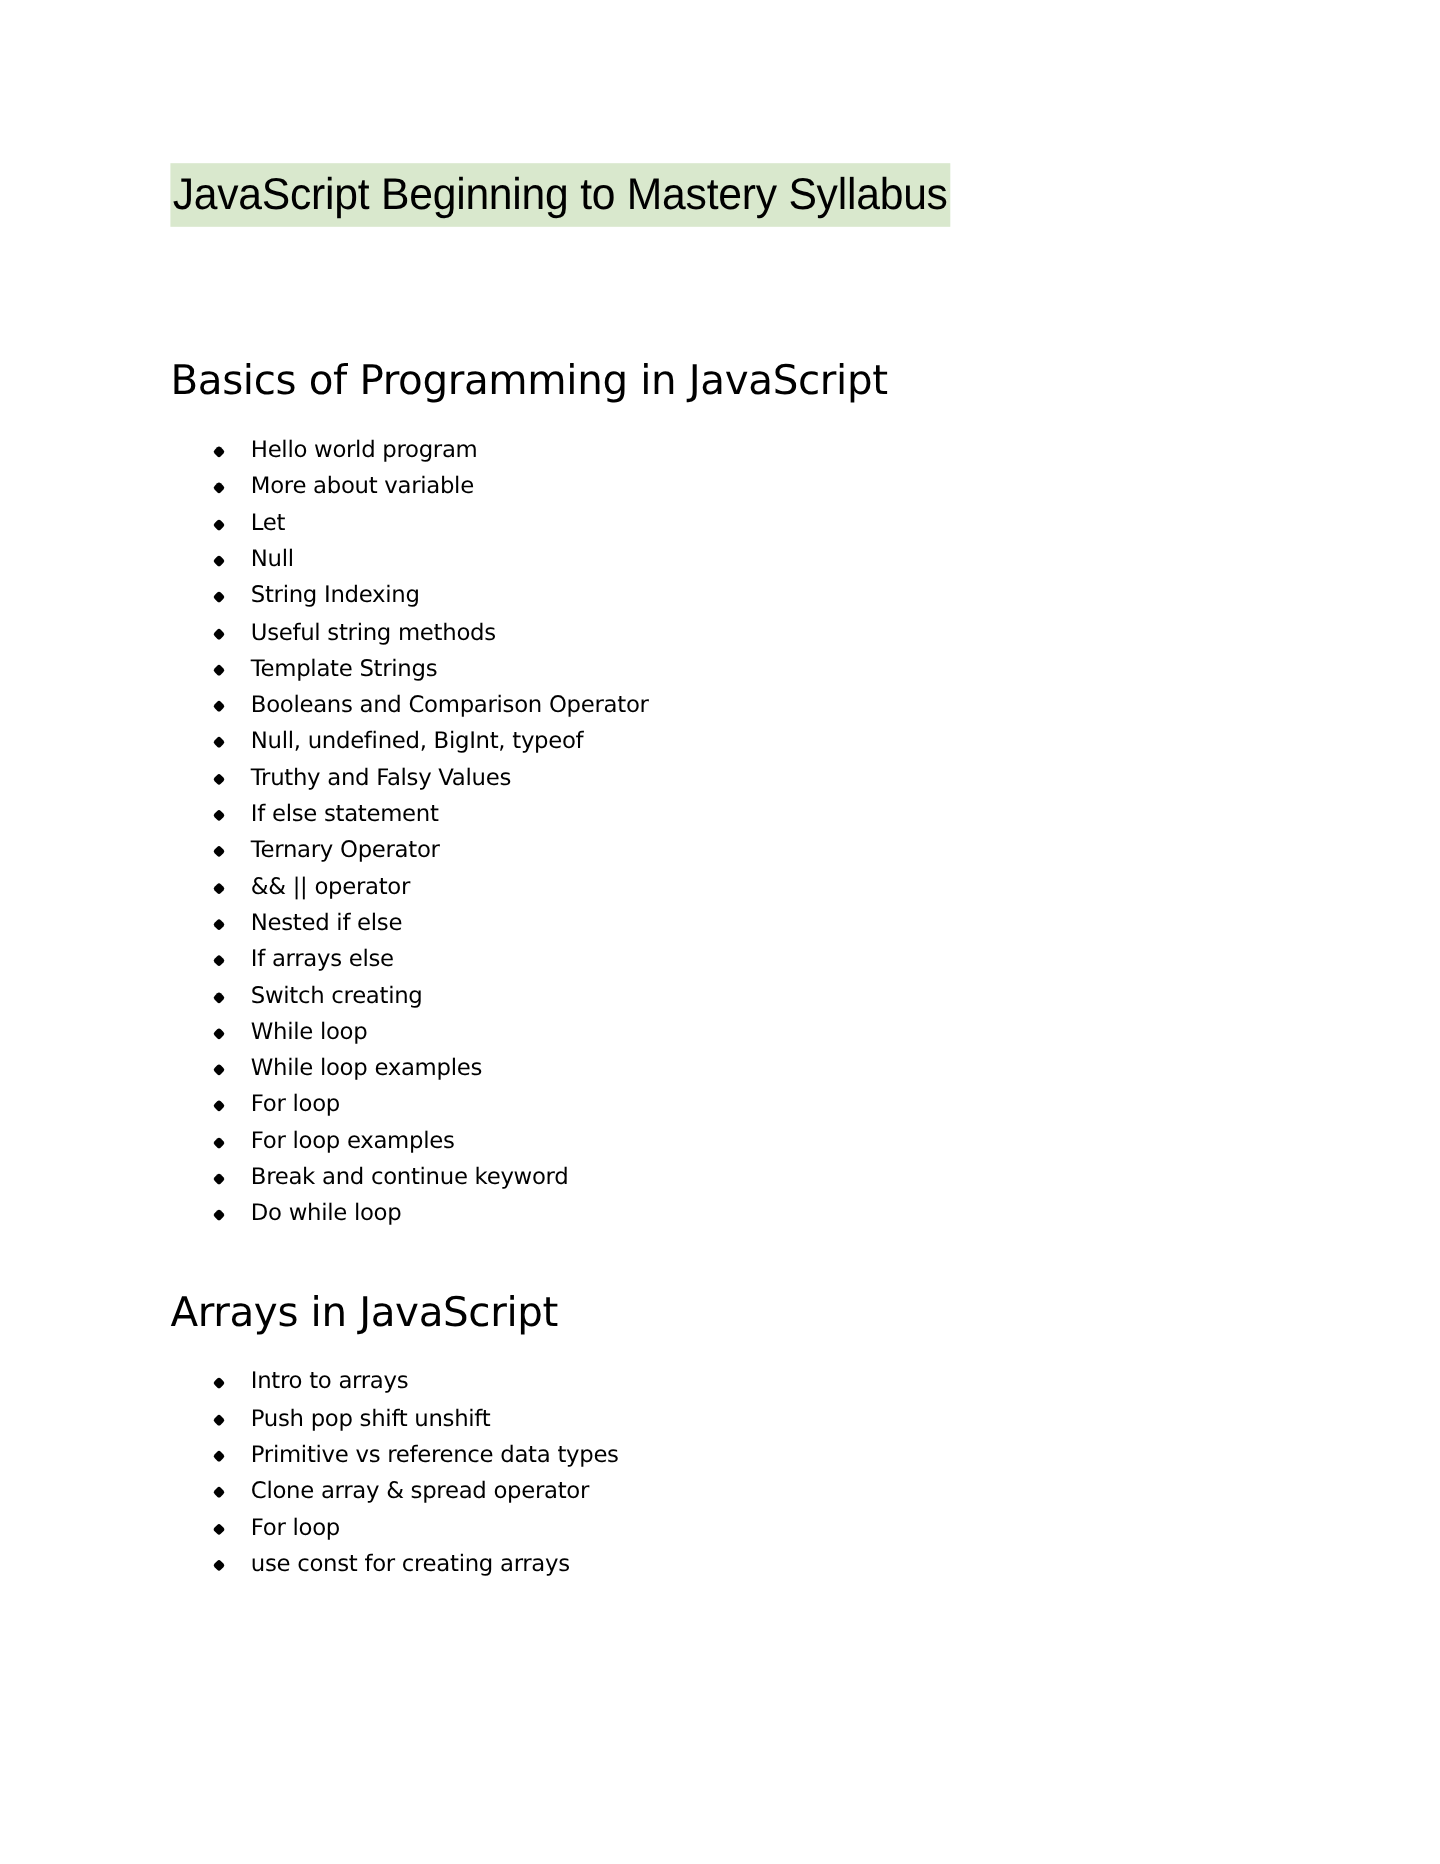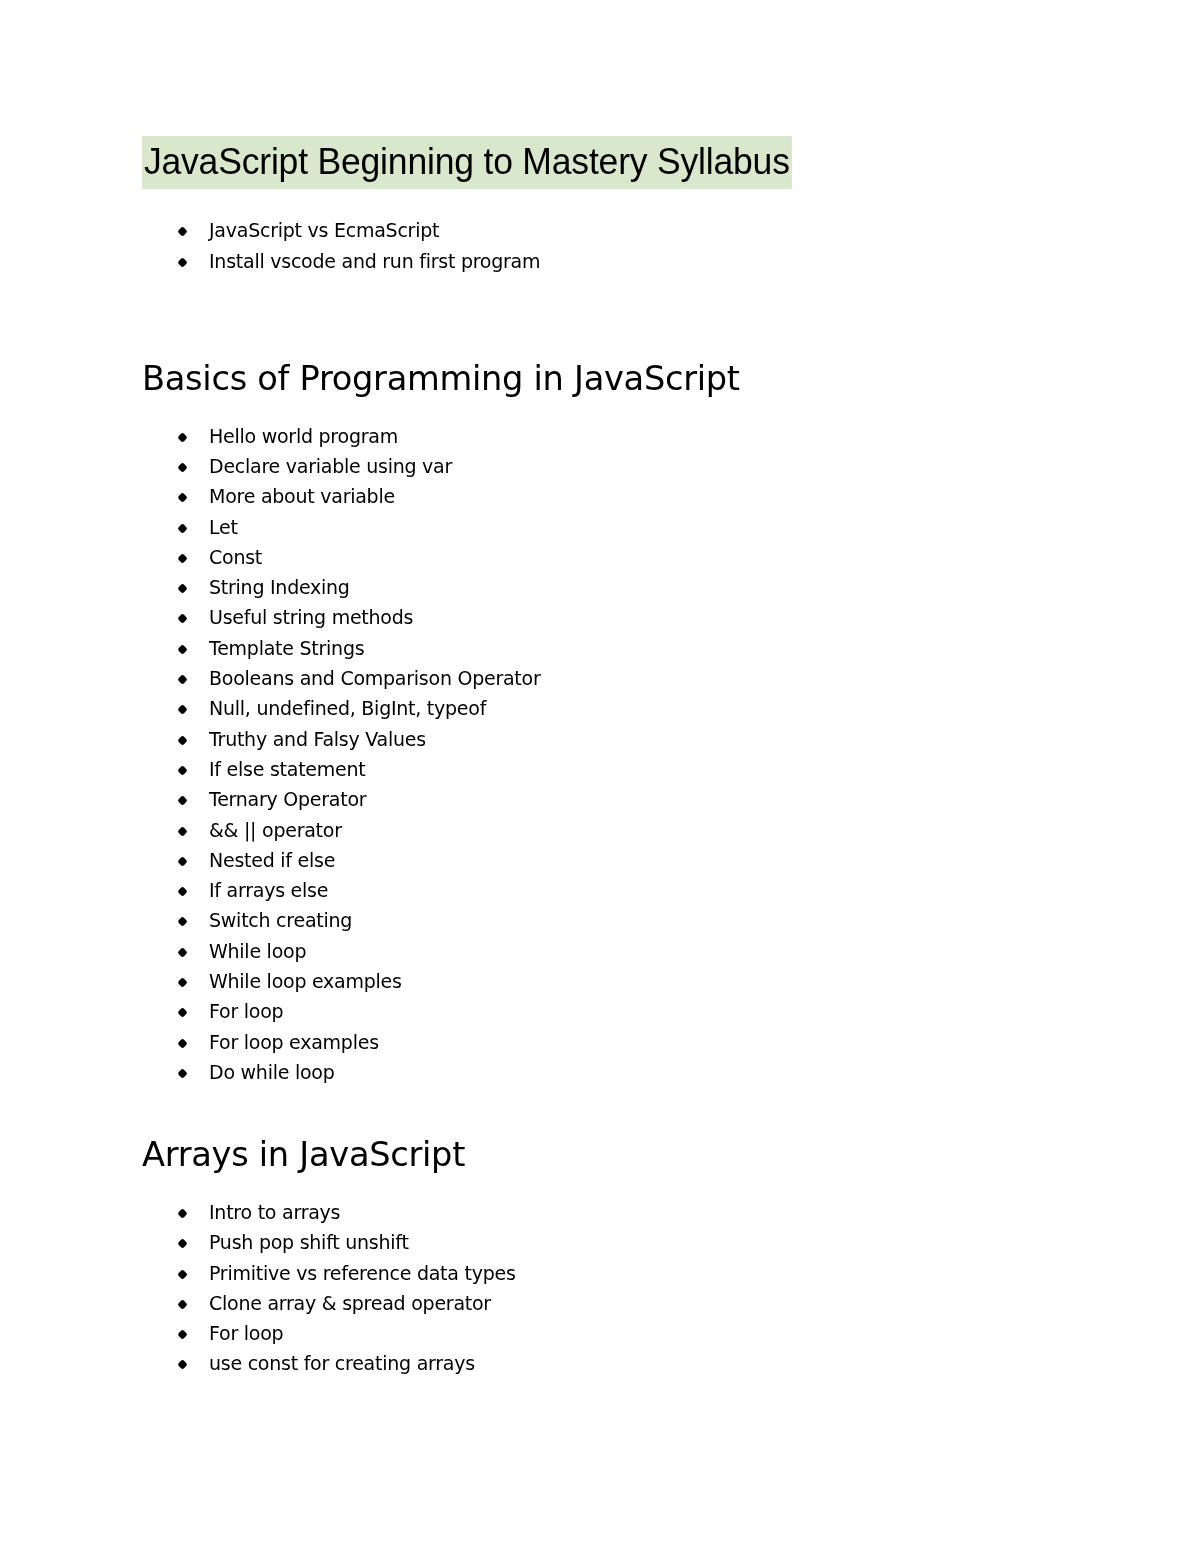--- a/index.html
+++ b/index.html
@@ -108,59 +108,49 @@
 </head>
 <body>
 
 <div class="page">
   <div class="content">
 
     <h1 class="doc-title">JavaScript Beginning to Mastery Syllabus</h1>
 
     <div class="gap-after-title"></div>
 
-    <ul class="topic-list">
-      <li>
-        <span class="bullet"></span>
-        <span class="item-label">JavaScript vs EcmaScript</span>
-      </li>
-      <li>
-        <span class="bullet"></span>
-        <span class="item-label">Install vscode and run first program</span>
-      </li>
-    </ul>
 
     <div class="gap-after-intro-list"></div>
 
     <h2 class="section-heading">Basics of Programming in JavaScript</h2>
 
     <div class="gap-after-heading-1"></div>
 
     <ul class="topic-list">
       <li><span class="bullet"></span><span class="item-label">Hello world program</span></li>
-      <li><span class="bullet"></span><span class="item-label">Declare variable using var</span></li>
       <li><span class="bullet"></span><span class="item-label">More about variable</span></li>
       <li><span class="bullet"></span><span class="item-label">Let</span></li>
-      <li><span class="bullet"></span><span class="item-label">Const</span></li>
+      <li><span class="bullet"></span><span class="item-label">Null</span></li>
       <li><span class="bullet"></span><span class="item-label">String Indexing</span></li>
       <li><span class="bullet"></span><span class="item-label">Useful string methods</span></li>
       <li><span class="bullet"></span><span class="item-label">Template Strings</span></li>
       <li><span class="bullet"></span><span class="item-label">Booleans and Comparison Operator</span></li>
       <li><span class="bullet"></span><span class="item-label">Null, undefined, BigInt, typeof</span></li>
       <li><span class="bullet"></span><span class="item-label">Truthy and Falsy Values</span></li>
       <li><span class="bullet"></span><span class="item-label">If else statement</span></li>
       <li><span class="bullet"></span><span class="item-label">Ternary Operator</span></li>
       <li><span class="bullet"></span><span class="item-label">&amp;&amp; || operator</span></li>
       <li><span class="bullet"></span><span class="item-label">Nested if else</span></li>
       <li><span class="bullet"></span><span class="item-label">If arrays else</span></li>
       <li><span class="bullet"></span><span class="item-label">Switch creating</span></li>
       <li><span class="bullet"></span><span class="item-label">While loop</span></li>
       <li><span class="bullet"></span><span class="item-label">While loop examples</span></li>
       <li><span class="bullet"></span><span class="item-label">For loop</span></li>
       <li><span class="bullet"></span><span class="item-label">For loop examples</span></li>
+      <li><span class="bullet"></span><span class="item-label">Break and continue keyword</span></li>
       <li><span class="bullet"></span><span class="item-label">Do while loop</span></li>
     </ul>
 
     <div class="gap-after-list-2"></div>
 
     <h2 class="section-heading">Arrays in JavaScript</h2>
 
     <div class="gap-after-heading-2"></div>
 
     <ul class="topic-list">

